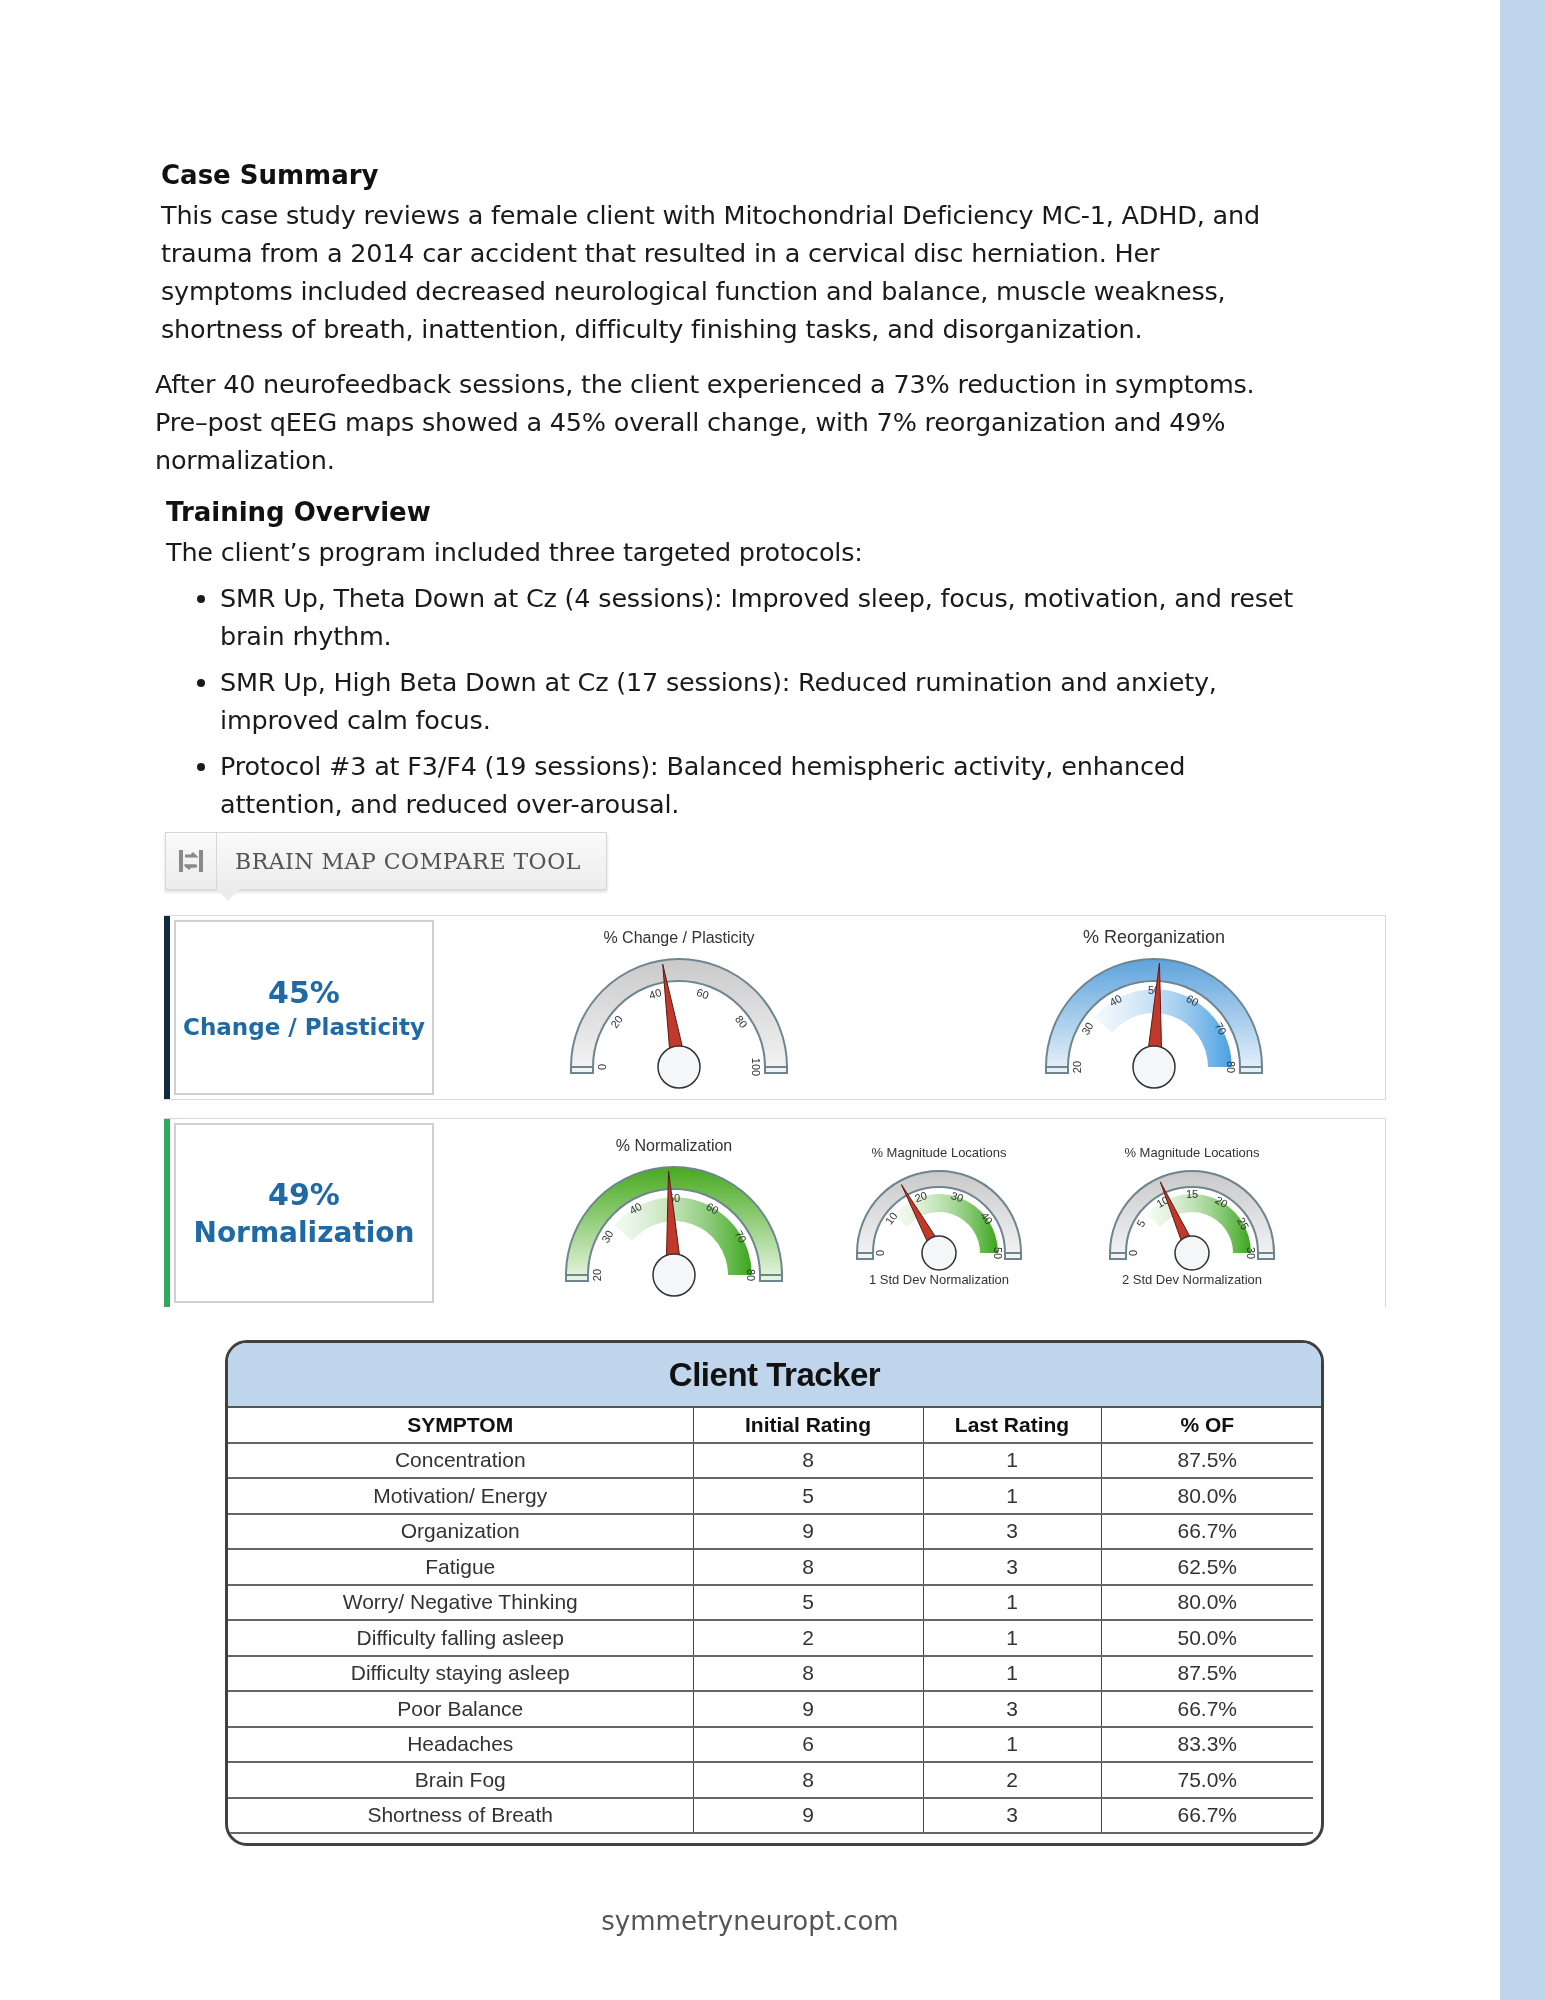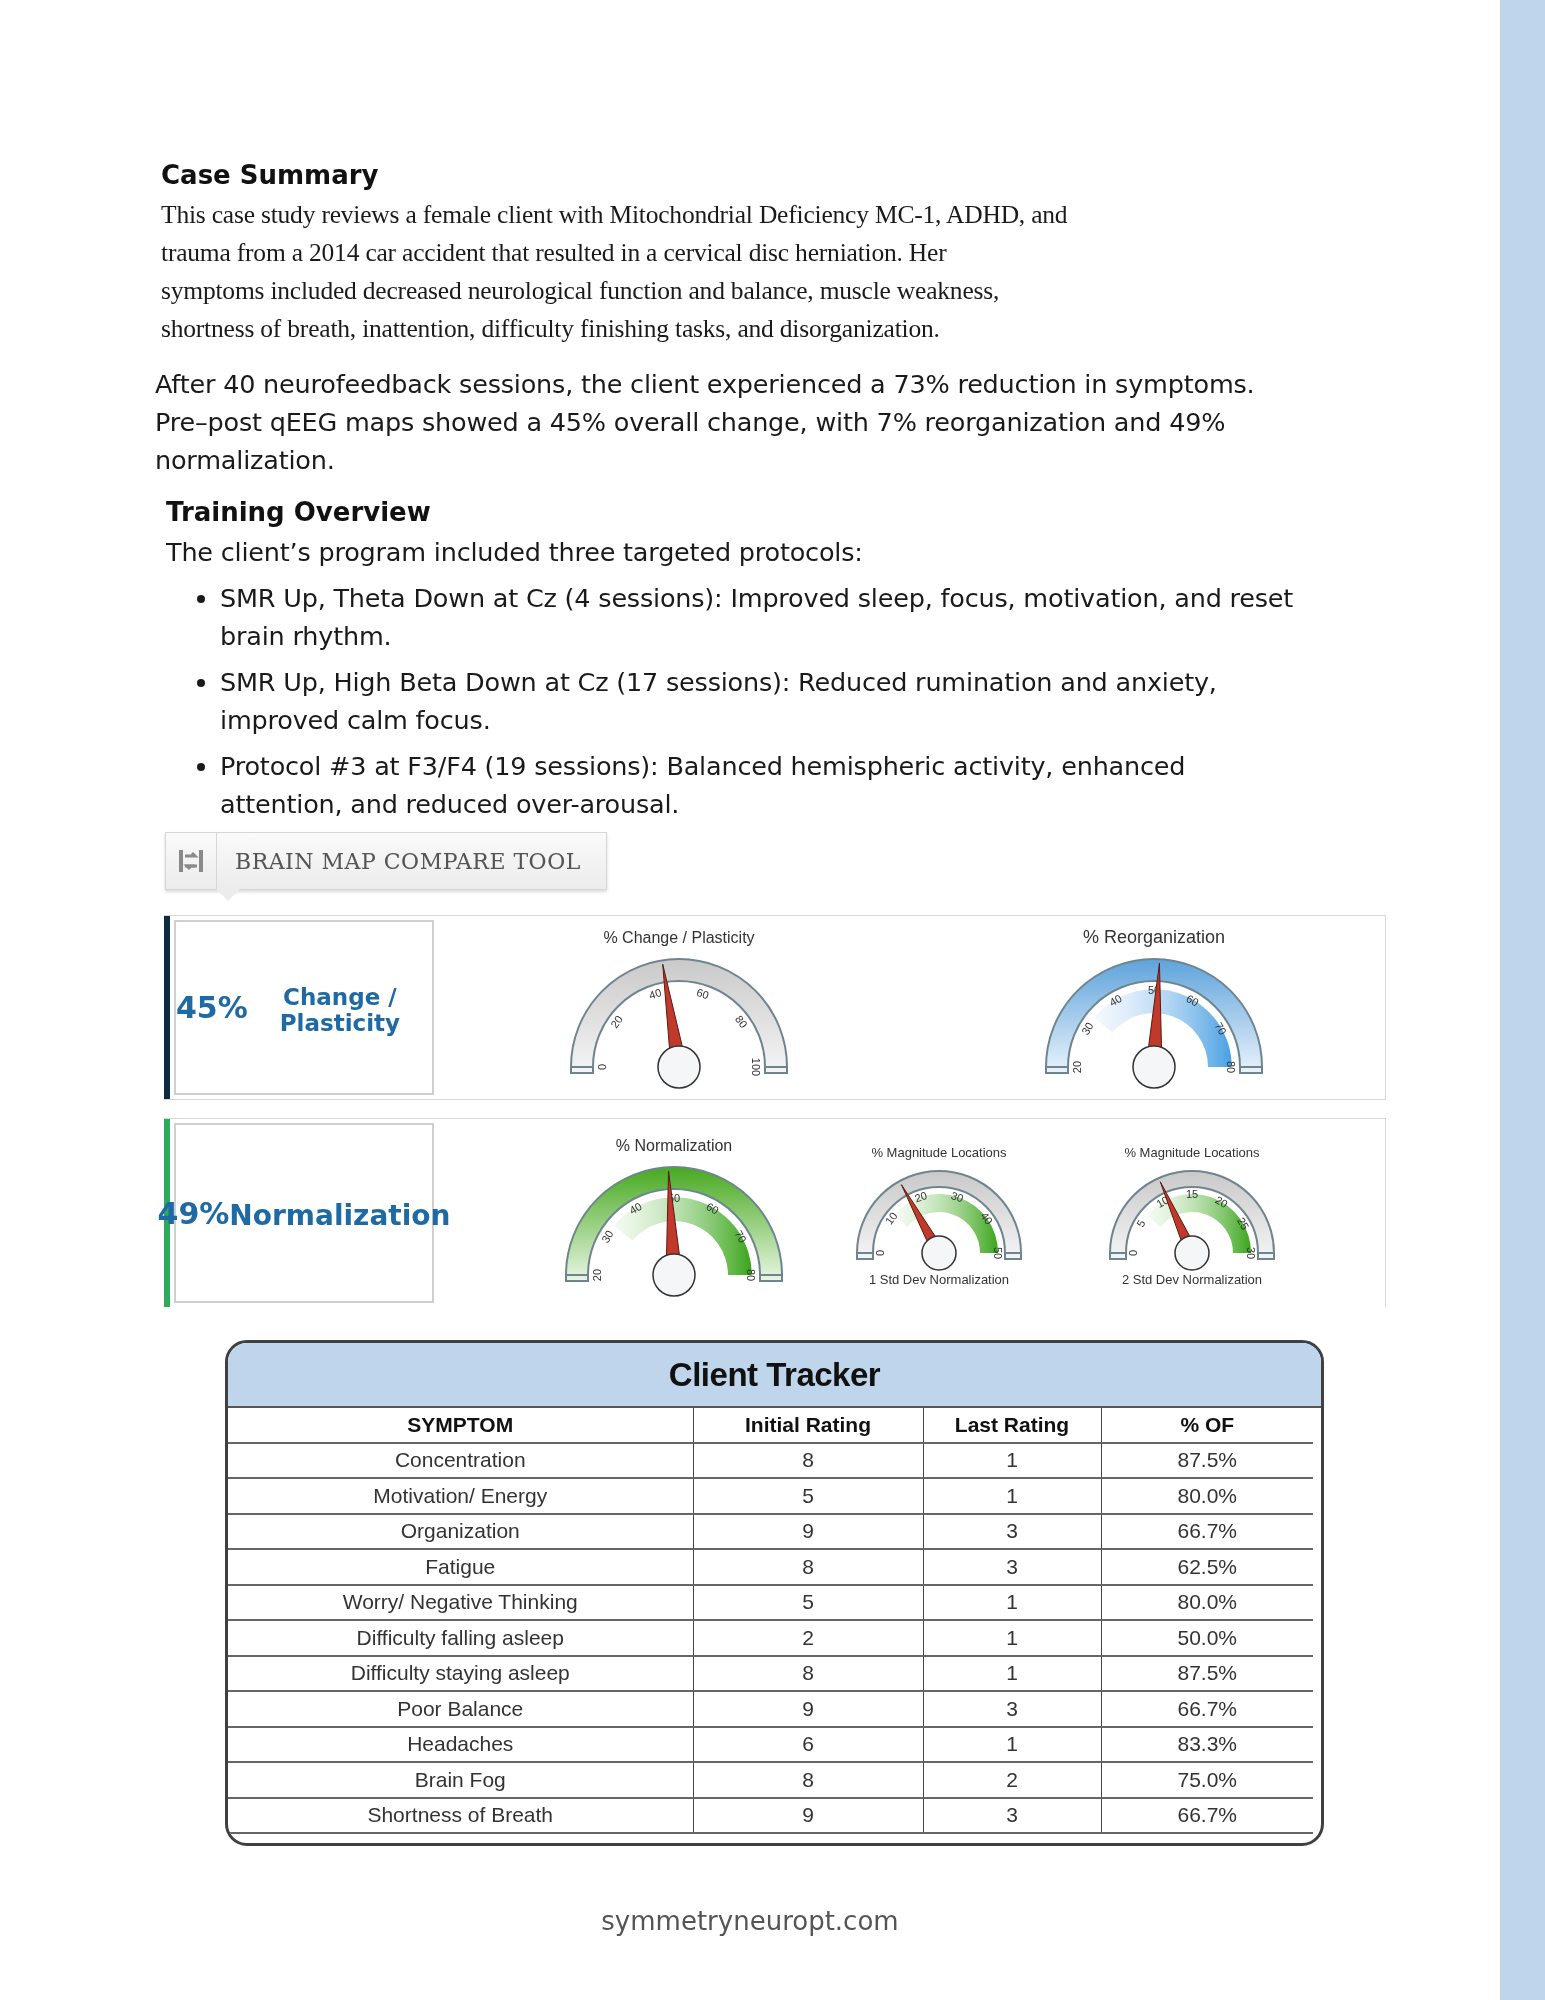--- a/index.html
+++ b/index.html
@@ -24,22 +24,22 @@
     content: ""; position: absolute; left: 50px; bottom: -12px; width: 0; height: 0;
     border-left: 12px solid transparent; border-right: 12px solid transparent; border-top: 12px solid #ececec;
   }
   .bm-icon { width: 50px; height: 56px; border-right: 1px solid #d6d6d6; display:flex; align-items:center; justify-content:center; color:#888; font-weight:bold; font-size:26px; }
   .bm-title { font-family: "DejaVu Serif", serif; font-size: 22px; color: #555; padding-left: 18px; letter-spacing: 0.5px; }
 
   .panel { position: absolute; left: 164px; width: 1221px; border: 1px solid #d8d8d8; border-left: none; background: #fff; }
   .panel-bar { position: absolute; left: 0; top: 0; bottom: 0; width: 6px; }
   .stat-box {
     position: absolute; left: 10px; top: 4px; width: 256px; bottom: 4px;
-    border: 2px solid #cfcfcf; display: flex; flex-direction: row; align-items: center; justify-content: center;
-    color: #1f6aa5; font-weight: bold; text-align: center;
+    border: 2px solid #cfcfcf; display: flex; flex-direction: column; align-items: center; justify-content: center;
+    color: #1f6aa5; font-weight: bold; 
   }
   .gauge { position: absolute; }
   .gauge svg { display: block; overflow: visible; }
   .g-title { font-family: "Liberation Sans", sans-serif; fill: #333; }
   .g-tick { font-family: "Liberation Sans", sans-serif; fill: #333; font-size: 11px; }
 
   
   .tracker {
     position: absolute; left: 225px; top: 1340px; width: 1093px; height: 500px;
     border: 3px solid #404040; border-radius: 22px; overflow: hidden; background: #fff;
@@ -55,21 +55,21 @@
   .tracker th:last-child, .tracker td:last-child { border-right: none; }
 
   .footer { position: absolute; left: 0; width: 1500px; top: 1906px; text-align: center; font-size: 26px; color: #555; }
 </style>
 </head>
 <body>
 
 <div class="side-strip"></div>
 
 <h2 class="section-title" style="left:161px; top:160px;">Case Summary</h2>
-<div class="para" style="left:161px; top:196px; width:1300px;font-family:Liberation Serif, serif;">
+<div class="para" style="left:161px; top:196px; width:1300px;">
   <div>This case study reviews a female client with Mitochondrial Deficiency MC-1, ADHD, and</div>
   <div>trauma from a 2014 car accident that resulted in a cervical disc herniation. Her</div>
   <div>symptoms included decreased neurological function and balance, muscle weakness,</div>
   <div>shortness of breath, inattention, difficulty finishing tasks, and disorganization.</div>
 </div>
 
 <div class="para" style="left:155px; top:365px; width:1320px;">
   <div>After 40 neurofeedback sessions, the client experienced a 73% reduction in symptoms.</div>
   <div>Pre–post qEEG maps showed a 45% overall change, with 7% reorganization and 49%</div>
   <div>normalization.</div>

